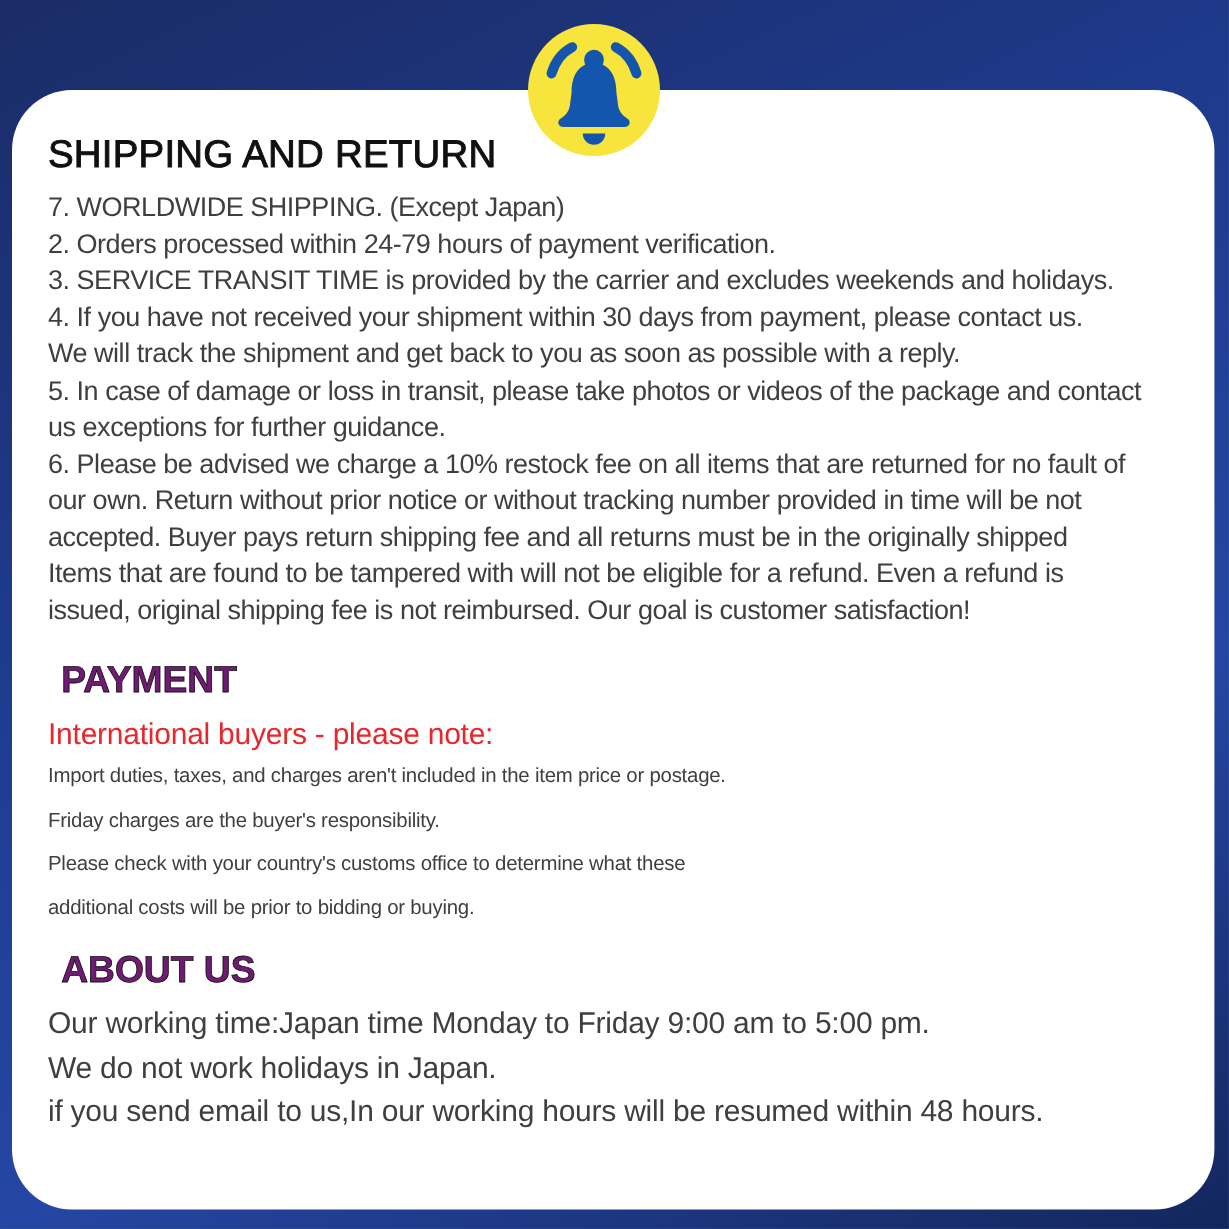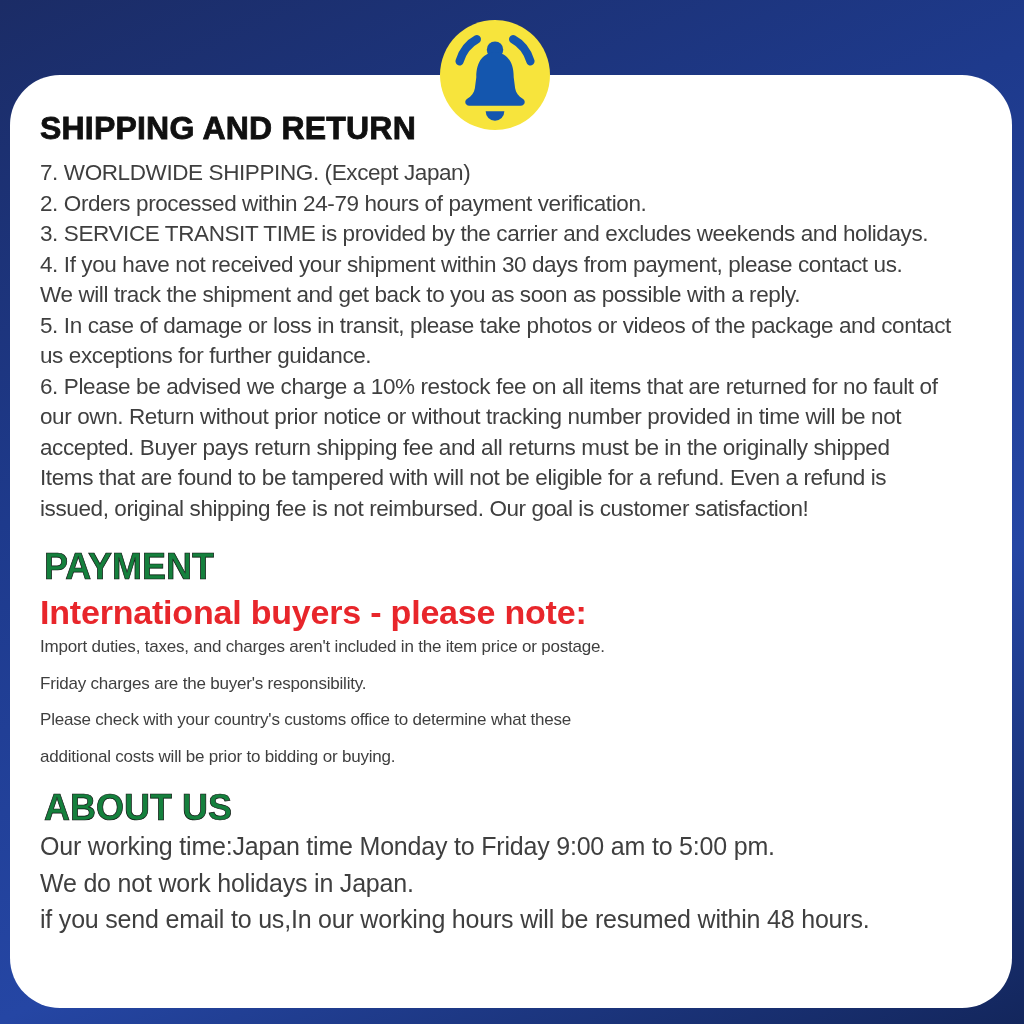--- a/index.html
+++ b/index.html
@@ -29,48 +29,48 @@
     box-sizing: border-box;
     background: #ffffff;
     border-radius: 50px;
     padding: 36px 28px 0 30px;
     z-index: 1;
   }
   .h-main {
     margin: 0;
     font-size: 32px;
     line-height: 35px;
-    font-weight: 700;
+    font-weight: 400;
     letter-spacing: 0.2px;
     color: #101010;
     -webkit-text-stroke: 0.8px #101010;
   }
   .h-sub {
-    margin: 4px;
-    font-size: 36px;
+    margin: 11px;
+    font-size: 31px;
     line-height: 33px;
     font-weight: 700;
     letter-spacing: 0px;
-    color: #15803d;
+    color: #701a75;
     -webkit-text-stroke: 0.7px #101010;
   }
   .h-payment { margin-top: 26px; }
   .h-about   { margin-top: 16px; }
   .body-text { color: #3f3f3f; }
   .s1 {
     margin-top: 12px;
     font-size: 22.5px;
     line-height: 30.5px;
     letter-spacing: -0.4px;
   }
   .note {
     margin-top: 14px;
-    font-size: 34px;
+    font-size: 25px;
     line-height: 30px;
-    font-weight: 700;
+    font-weight: 400;
     letter-spacing: -0.2px;
   }
   .s2 {
     margin-top: 2px;
     font-size: 17px;
     line-height: 36.5px;
     letter-spacing: -0.2px;
   }
   .s3 {
     margin-top: 4px;

